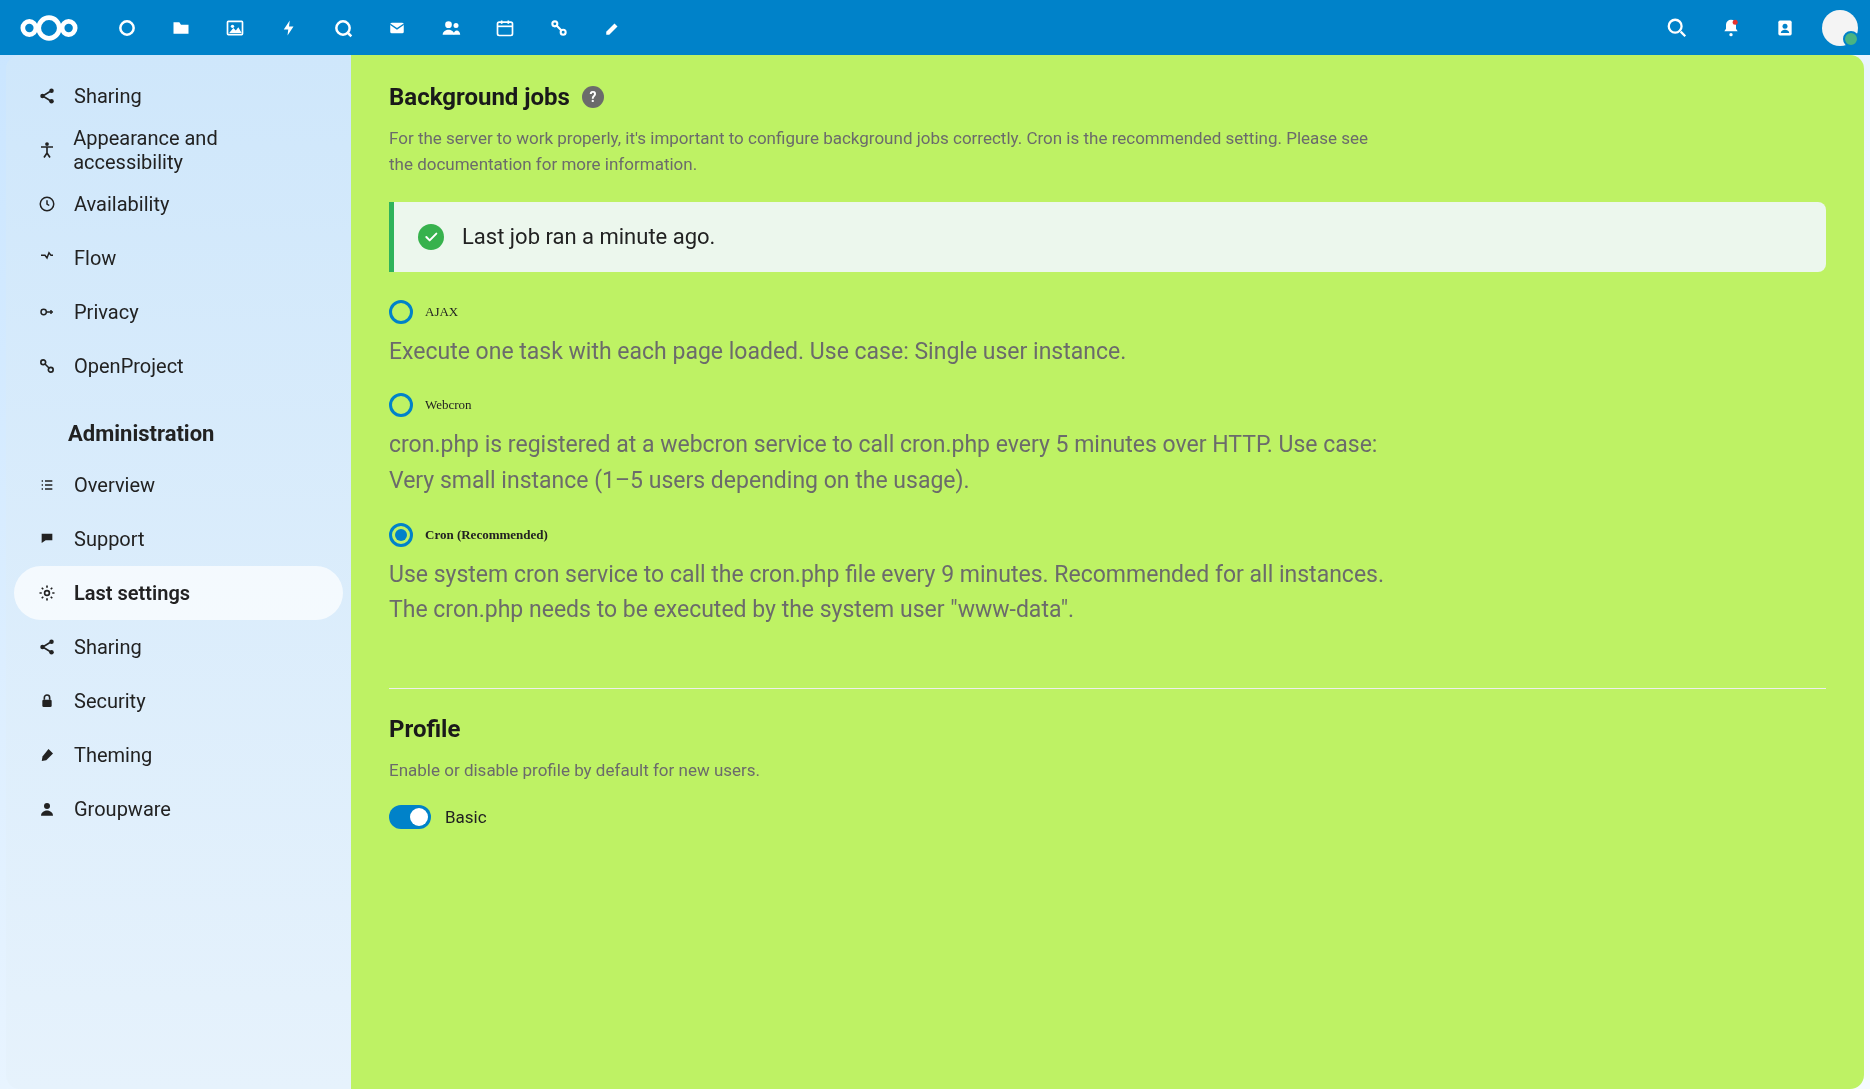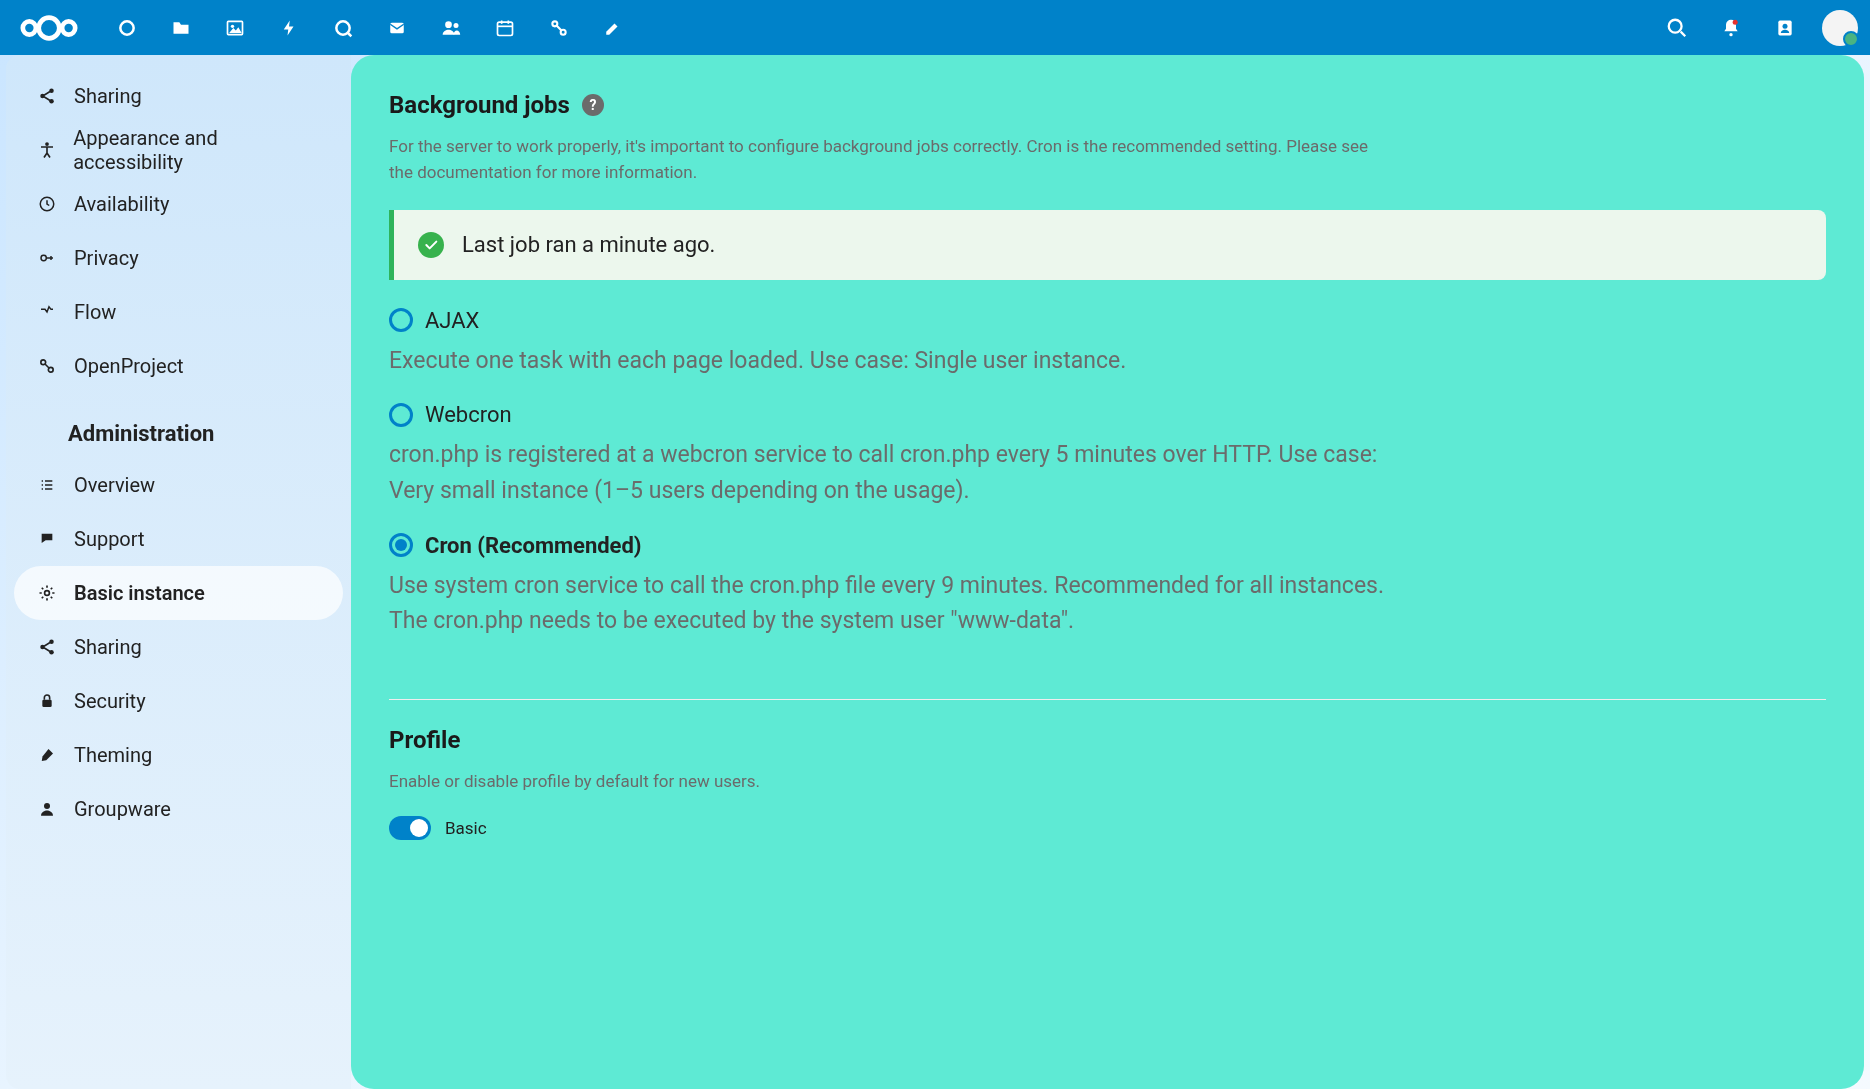--- a/index.html
+++ b/index.html
@@ -65,26 +65,25 @@
   }
   .sidebar-item .si-icon { width:30px; display:flex; justify-content:center; margin-right:12px; color:#222;}
   .sidebar-item.active { background: rgba(255,255,255,0.7); font-weight:600;}
   .sidebar-header {
     font-weight:700; font-size:22px; color:#222;
     padding: 28px 40px 12px 62px;
   }
 
   .content {
     flex:1;
-    background: #5eead4;
+    background: #bef264;
     border-top-right-radius: 14px;
     border-bottom-right-radius:14px;
-    padding: 36px 38px;
+    padding: 28px 38px;
     overflow-y:auto;
-    border-radius:23px;
   }
   .section { margin-bottom: 60px; }
   h2.sec-title { font-size:24px; font-weight:700; color:#1a1a1a; display:flex; align-items:center; gap:12px;}
   .help-badge { width:22px;height:22px;border-radius:50%;background:#6b6b6b;color:#fff;display:inline-flex;align-items:center;justify-content:center;font-size:14px;font-weight:700;cursor:pointer;}
   p.desc { color:#6b6b6b; font-size:17px; line-height:1.55; margin-top:14px; max-width:1000px;}
 
   .info-banner {
     margin-top: 24px;
     border-left: 5px solid #2fb35b;
     background:#ecf7ed;
@@ -94,21 +93,21 @@
   }
   .check-circle { width:26px;height:26px;border-radius:50%;background:#37b24d;color:#fff;display:flex;align-items:center;justify-content:center;}
 
   .radios { margin-top: 28px; }
   .radio-row { display:flex; align-items:center; gap:12px; margin-top:4px; }
   .radio-ring {
     width:24px;height:24px;border:3px solid #0082c9; border-radius:50%;
     display:flex;align-items:center;justify-content:center; cursor:pointer;
   }
   .radio-ring.selected::after{content:"";width:12px;height:12px;background:#0082c9;border-radius:50%;}
-  .radio-label{font-size:22px;color:#222;cursor:pointer;}
+  .radio-label{font-size:13px;color:#222;cursor:pointer;font-family:Liberation Serif, serif;}
   .radio-label.bold{font-weight:700;}
   .radio-desc{color:#6b6b6b;font-size:23px;line-height:1.55;margin:10px 0 24px 0;max-width:1000px;}
 
   .toggle-row{display:flex;align-items:center;gap:14px;margin-top:22px;}
   .toggle{width:42px;height:24px;border-radius:14px;background:#0082c9;position:relative;cursor:pointer;}
   .toggle::after{content:"";position:absolute;right:3px;top:3px;width:18px;height:18px;background:#fff;border-radius:50%;}
 
   hr.div{border:none;border-top:1px solid #eee;margin:34px 0 26px;}
 
   svg { display:block; }
@@ -245,33 +244,33 @@
           <svg width="18" height="18" viewBox="0 0 24 24">
             <circle cx="12" cy="12" r="9" fill="none" stroke="#222" stroke-width="2"></circle>
             <path d="M12 7v5l3 2" stroke="#222" stroke-width="2" fill="none"></path>
           </svg>
         </span>
       <span>Availability</span>
     </div>
     <div class="sidebar-item">
       <span class="si-icon">
           <svg width="20" height="16" viewBox="0 0 24 24">
+            <path d="M3 8h6l3 4 3-8 3 4h3" stroke="#222" stroke-width="2.2" fill="none"></path>
+          </svg>
+        </span>
+      <span>Flow</span>
+    </div>
+    <div class="sidebar-item">
+      <span class="si-icon">
+          <svg width="20" height="16" viewBox="0 0 24 24">
             <circle cx="7" cy="12" r="4" fill="none" stroke="#222" stroke-width="2.2"></circle>
             <path d="M11 12h10m-3-3v6" stroke="#222" stroke-width="2.2"></path>
           </svg>
         </span>
       <span>Privacy</span>
-    </div>
-    <div class="sidebar-item">
-      <span class="si-icon">
-          <svg width="20" height="16" viewBox="0 0 24 24">
-            <path d="M3 8h6l3 4 3-8 3 4h3" stroke="#222" stroke-width="2.2" fill="none"></path>
-          </svg>
-        </span>
-      <span>Flow</span>
     </div>
     <div class="sidebar-item">
       <span class="si-icon">
           <svg width="18" height="18" viewBox="0 0 24 24">
             <circle cx="7" cy="7" r="3.2" fill="none" stroke="#222" stroke-width="2.2"></circle>
             <circle cx="17" cy="17" r="3.2" fill="none" stroke="#222" stroke-width="2.2"></circle>
             <path d="M9 9l6 6" stroke="#222" stroke-width="2.2"></path>
           </svg>
         </span>
       <span>OpenProject</span>
@@ -295,21 +294,21 @@
         </span>
       <span>Support</span>
     </div>
     <div class="sidebar-item active">
       <span class="si-icon">
           <svg width="18" height="18" viewBox="0 0 24 24">
             <circle cx="12" cy="12" r="3.2" fill="none" stroke="#222" stroke-width="2.2"></circle>
             <path d="M12 2v3M12 19v3M2 12h3M19 12h3M5 5l2 2M17 17l2 2M19 5l-2 2M7 17l-2 2" stroke="#222" stroke-width="2.2"></path>
           </svg>
         </span>
-      <span>Basic instance</span>
+      <span>Last settings</span>
     </div>
     <div class="sidebar-item">
       <span class="si-icon">
           <svg width="18" height="18" viewBox="0 0 24 24">
             <circle cx="6" cy="12" r="3" fill="#222"></circle>
             <circle cx="18" cy="5" r="3" fill="#222"></circle>
             <circle cx="18" cy="19" r="3" fill="#222"></circle>
             <line x1="8" y1="11" x2="16" y2="6" stroke="#222" stroke-width="2"></line>
             <line x1="8" y1="13" x2="16" y2="18" stroke="#222" stroke-width="2"></line>
           </svg>

